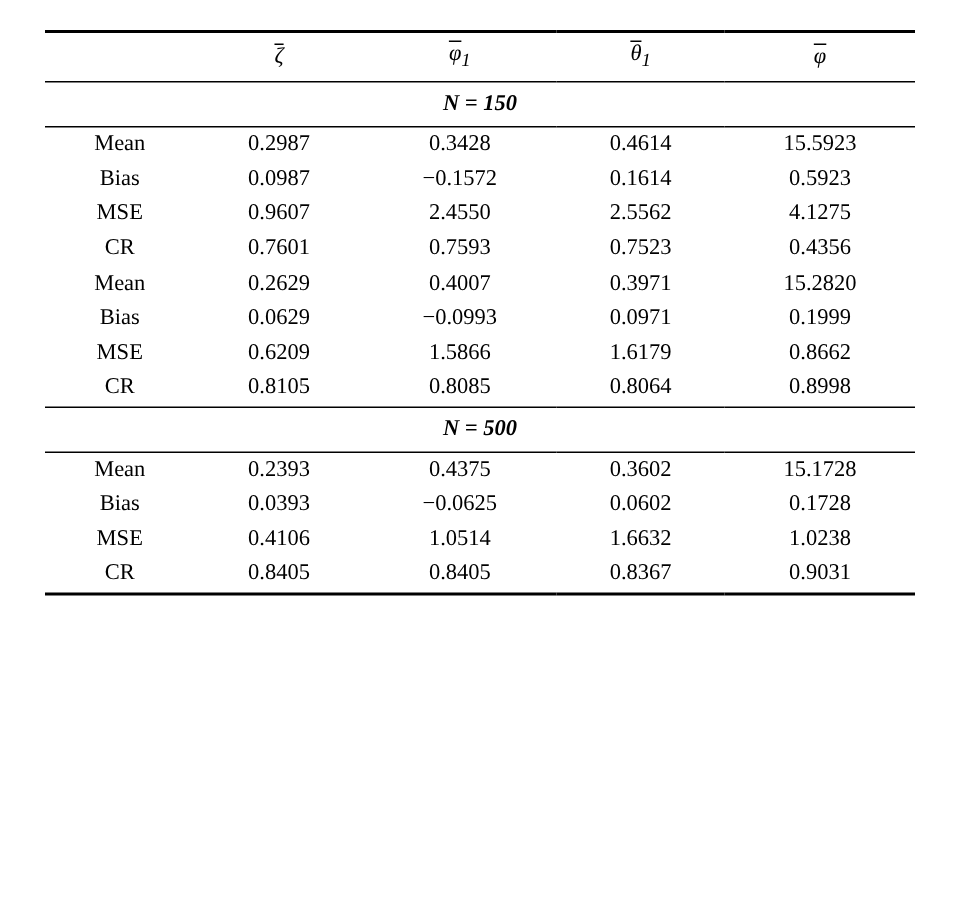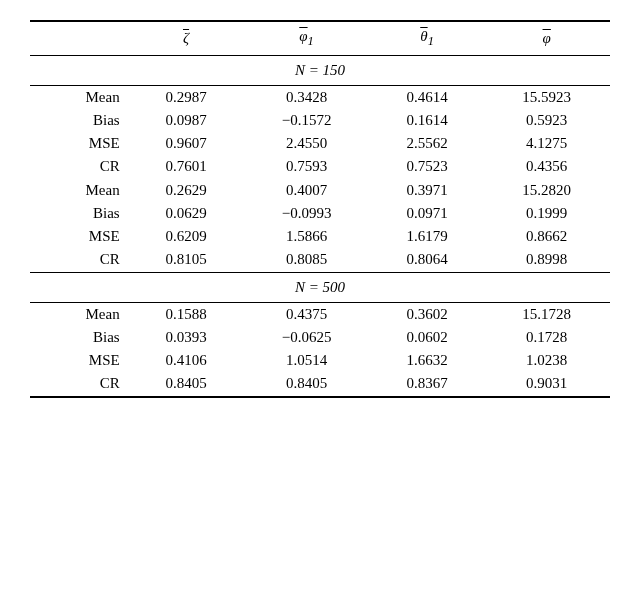--- a/index.html
+++ b/index.html
@@ -31,27 +31,28 @@
     }
     thead tr th.col-measures {
       text-align: left;
     }
     .section-header td {
       text-align: center;
       padding: 6px 10px;
       font-style: italic;
       border-top: 1px solid #000;
       border-bottom: 1px solid #000;
+      font-weight: bold;
     }
     tbody tr td {
       padding: 3px 10px;
       text-align: center;
     }
     tbody tr td.col-measures {
-      text-align: right;
+      text-align: center;
     }
     .last-row-of-section td {
       padding-bottom: 4px;
     }
     th .math {
       font-style: italic;
     }
     .top-border {
       border-top: 2px solid #000;
     }
@@ -140,21 +141,21 @@
           <td>0.8105</td>
           <td>0.8085</td>
           <td>0.8064</td>
           <td>0.8998</td>
         </tr>
         <tr class="section-header">
           <td colspan="5"><span style="font-style:italic;">N</span> = 500</td>
         </tr>
         <tr>
           <td class="col-measures">Mean</td>
-          <td>0.1588</td>
+          <td>0.2393</td>
           <td>0.4375</td>
           <td>0.3602</td>
           <td>15.1728</td>
         </tr>
         <tr>
           <td class="col-measures">Bias</td>
           <td>0.0393</td>
           <td>−0.0625</td>
           <td>0.0602</td>
           <td>0.1728</td>

